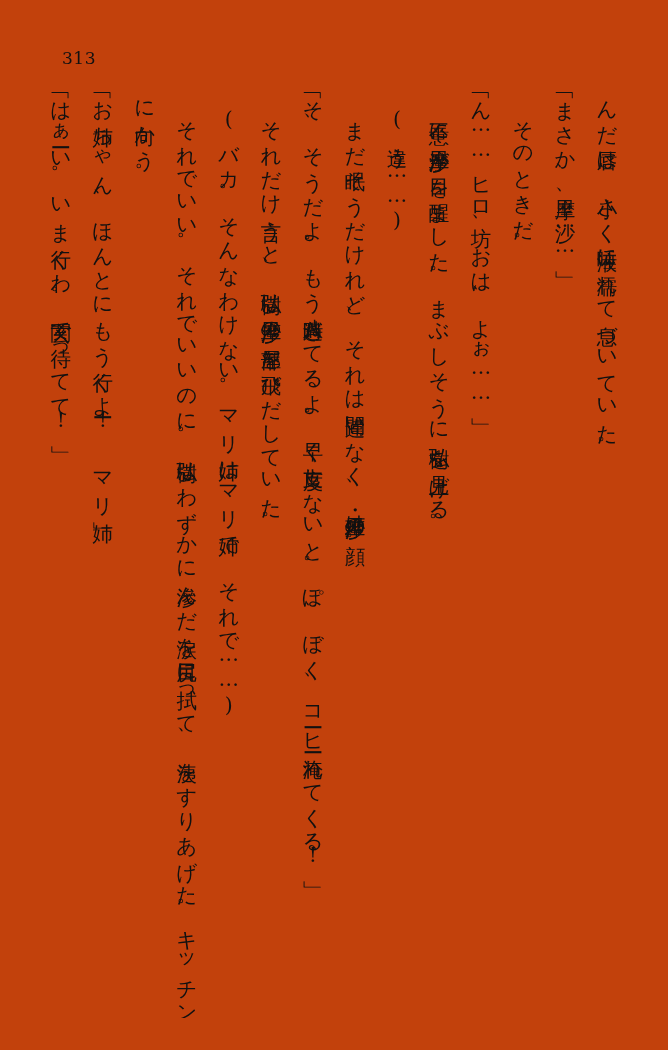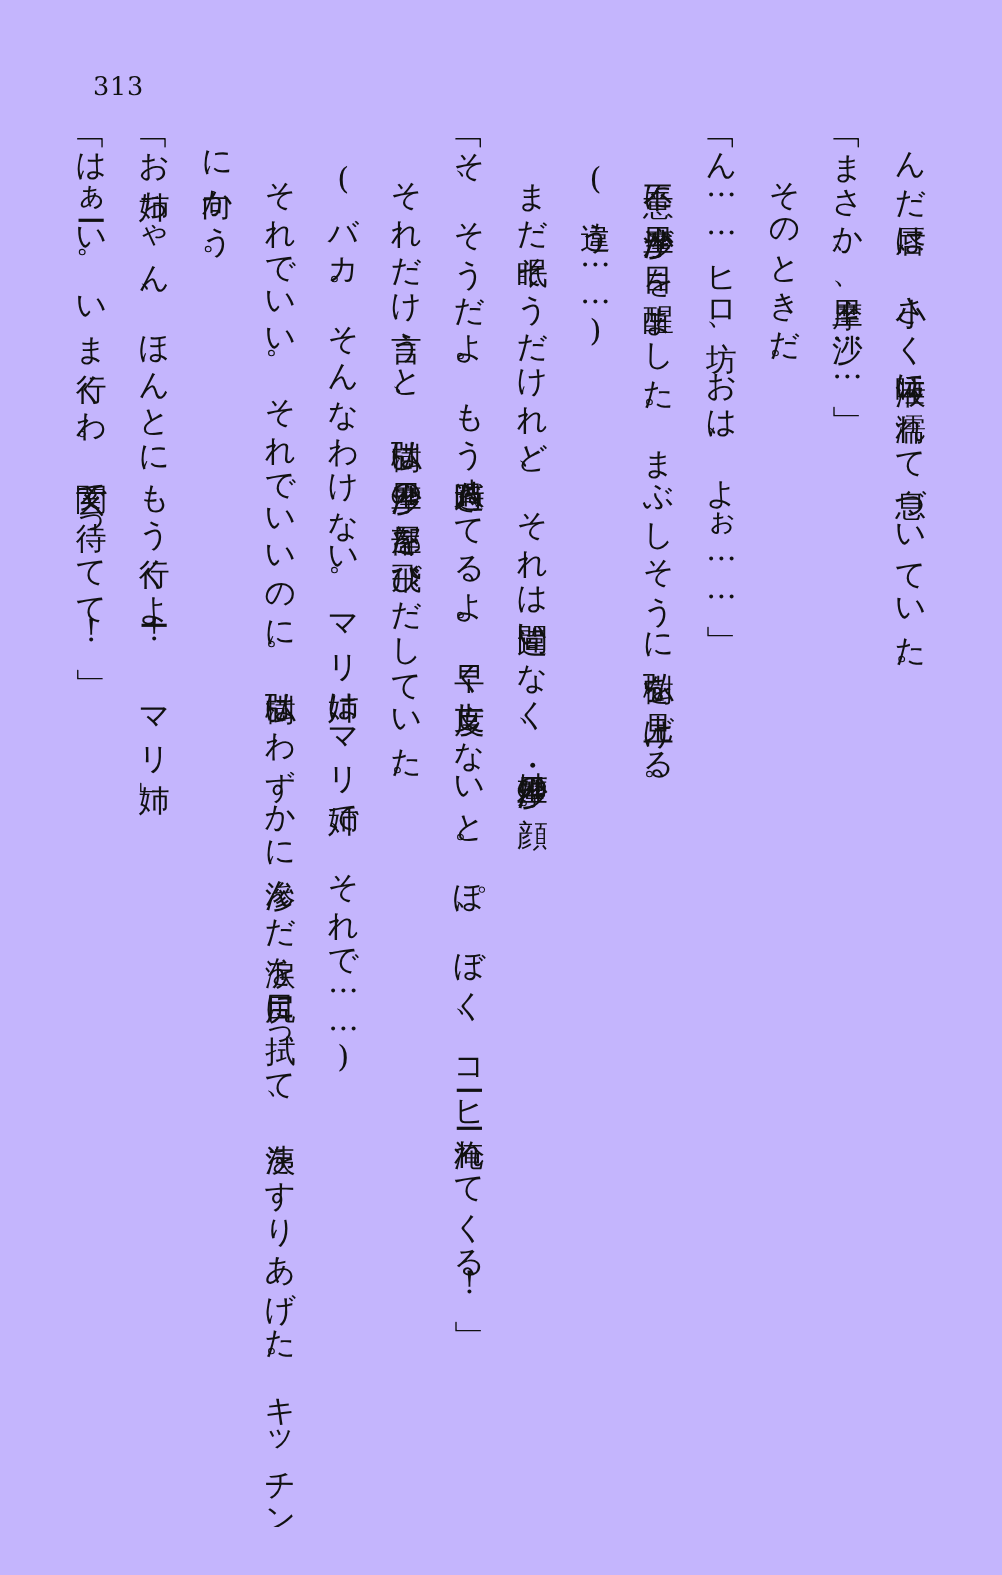--- a/index.html
+++ b/index.html
@@ -12,21 +12,21 @@
     height: 1050px;
     overflow: hidden;
     font-family: "DejaVu Serif", "Liberation Serif", serif;
     color: #1a1a1a;
   }
 
   .page {
     position: relative;
     width: 668px;
     height: 1050px;
-    background: #c4b5fd;
+    background: #c2410c;
     box-sizing: border-box;
   }
 
   .page-number {
     position: absolute;
     top: 48px;
     left: 62px;
     font-size: 17px;
     letter-spacing: 0.5px;
     font-family: "DejaVu Serif", "Liberation Serif", serif;

